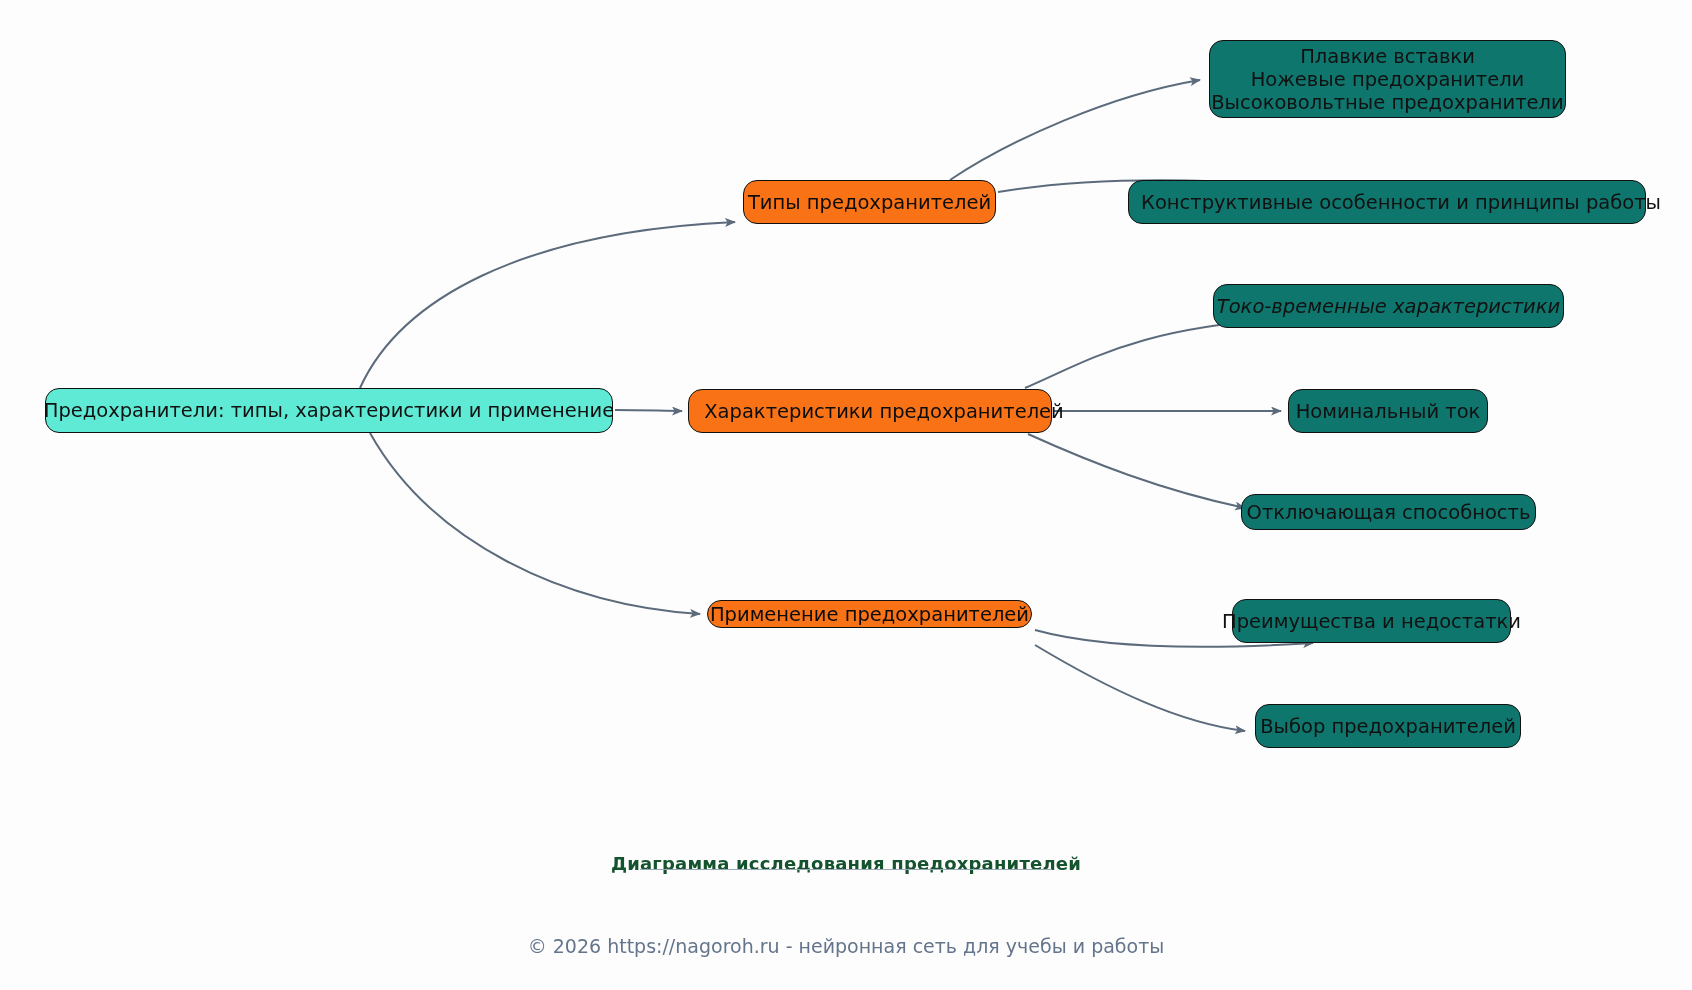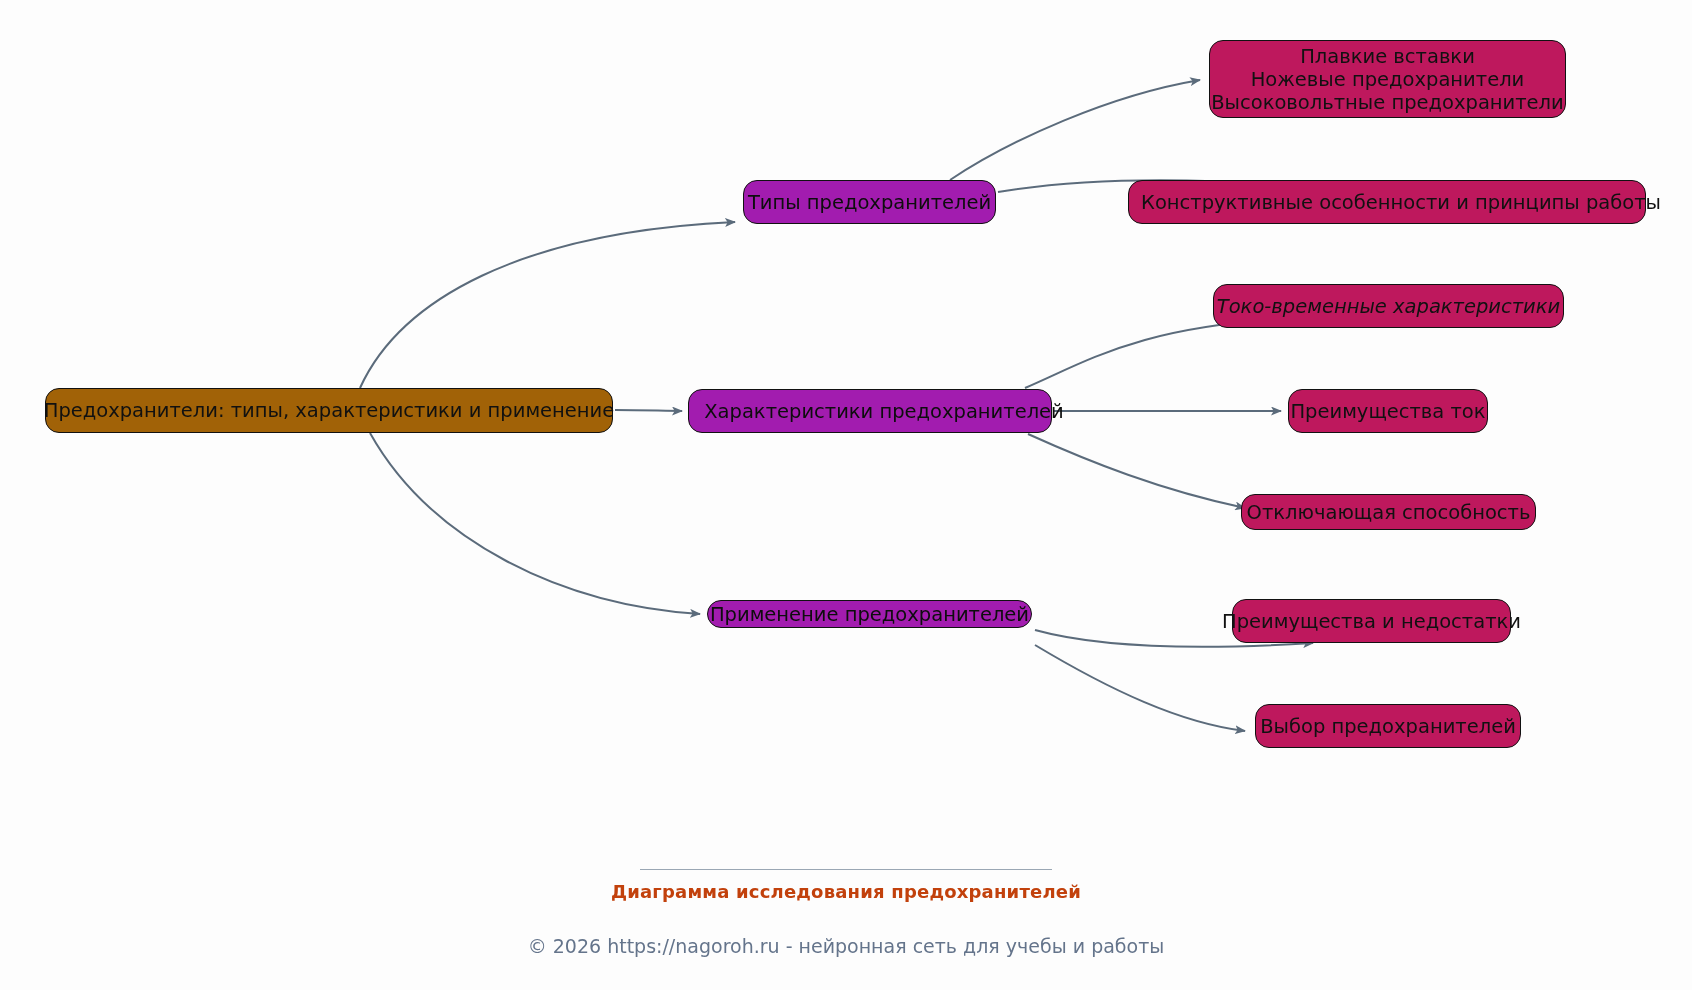--- a/index.html
+++ b/index.html
@@ -33,45 +33,45 @@
     display: flex;
     align-items: center;
     justify-content: center;
     text-align: center;
     border-radius: 14px;
     border: 1.6px solid #111111;
     line-height: 1.18;
     white-space: pre;
   }
   .node-root {
-    background: #a16207;
+    background: #5eead4;
     color: #111111;
     font-size: 19.5px;
   }
   .node-branch {
-    background: #a21caf;
+    background: #f97316;
     color: #0d0d0d;
     font-size: 19.5px;
   }
   .node-leaf {
-    background: #be185d;
+    background: #0f766e;
     color: #111111;
     font-size: 19.5px;
   }
   .footer {
     position: absolute;
     left: 0;
     width: 1692px;
     text-align: center;
   }
   .footer-title {
-    top: 881px;
+    top: 853px;
     font-size: 18px;
     font-weight: bold;
-    color: #c2410c;
+    color: #14532d;
     letter-spacing: 0.2px;
     text-align: center;
   }
   .footer-rule {
     position: absolute;
     top: 869px;
     left: 640px;
     width: 412px;
     height: 1px;
     background: #9aa7b4;
@@ -119,21 +119,21 @@
   <div class="node node-branch" style="left:707px; top:600px; width:325px; height:28px;">Применение предохранителей</div>
 
   <div class="node node-leaf" style="left:1209px; top:40px; width:357px; height:78px;">Плавкие вставки
 Ножевые предохранители
 Высоковольтные предохранители</div>
 
   <div class="node node-leaf" style="left:1128px; top:180px; width:518px; height:44px;padding-left:28px;">Конструктивные особенности и принципы работы</div>
 
   <div class="node node-leaf" style="left:1213px; top:284px; width:351px; height:44px;font-style:italic;">Токо-временные характеристики</div>
 
-  <div class="node node-leaf" style="left:1288px; top:389px; width:200px; height:44px;">Преимущества ток</div>
+  <div class="node node-leaf" style="left:1288px; top:389px; width:200px; height:44px;">Номинальный ток</div>
 
   <div class="node node-leaf" style="left:1241px; top:494px; width:295px; height:36px;">Отключающая способность</div>
 
   <div class="node node-leaf" style="left:1232px; top:599px; width:279px; height:44px;">Преимущества и недостатки</div>
 
   <div class="node node-leaf" style="left:1255px; top:704px; width:266px; height:44px;">Выбор предохранителей</div>
 
   <div class="footer footer-title">Диаграмма исследования предохранителей</div>
 
   <div class="footer-rule"></div>

